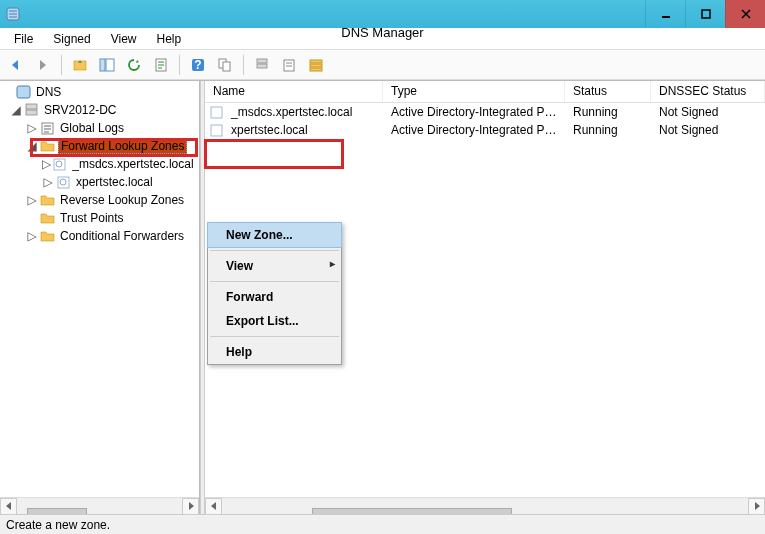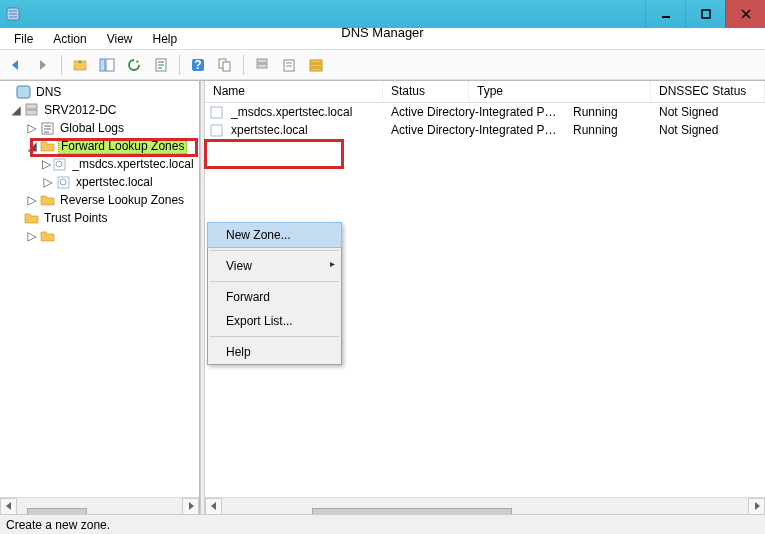--- a/index.html
+++ b/index.html
@@ -16,32 +16,32 @@
 .toolbar { background: #fafafa; height: 30px; display: flex; align-items: center; padding: 0 4px; gap: 3px; border-bottom: 1px solid #ddd; }
 .tb-btn { width: 24px; height: 24px; display: flex; align-items: center; justify-content: center; border-radius: 2px; }
 .tb-sep { width: 1px; height: 20px; background: #ccc; margin: 0 3px; }
 .content { flex: 1; display: flex; background: #fff; border-top: 1px solid #bbb; position: relative; overflow: hidden; }
 .tree-pane { width: 200px; border-right: 1px solid #bbb; display: flex; flex-direction: column; position: relative; }
 .tree { flex: 1; overflow: auto; padding: 2px 0; border-radius: 14px; }
 .tree-row { display: flex; align-items: center; height: 18px; white-space: nowrap; padding-right: 4px; }
 .tree-row .exp { width: 12px; text-align: center; color: #555; font-size: 12px; cursor: pointer; }
 .tree-row .exp.blank { visibility: hidden; }
 .tree-row .icon { width: 16px; height: 15px; margin: 0 3px 0 1px; display: inline-flex; align-items: center; justify-content: center; }
-.tree-row.selected .label { background: #bef264; border: 1px dotted #70a8d8; padding: 0 2px; }
+.tree-row.selected .label { background: #c2410c; border: 1px dotted #70a8d8; padding: 0 2px; }
 .tree-row .label { padding: 0 2px; }
 .red-box { position: absolute; border: 3px solid #d62828; pointer-events: none; }
 .list-pane { flex: 1; display: flex; flex-direction: column; position: relative; }
 .list-header { display: flex; height: 22px; background: #fff; border-bottom: 1px solid #e0e0e0; }
 .list-header .col { padding: 3px 8px; border-right: 1px solid #eee; white-space: nowrap; overflow: hidden; }
 .list-body { flex: 1; overflow: auto; }
 .list-row { display: flex; height: 18px; align-items: center; }
 .list-row .cell { padding: 1px 8px; white-space: nowrap; overflow: hidden; text-overflow: ellipsis; }
 .list-row .icon-cell { width: 18px; display: flex; align-items: center; justify-content: center; padding-left: 4px; }
 .context-menu { position: absolute; left: 207px; top: 141px; width: 135px; background: #f0f0f0; border: 1px solid #a0a0a0; box-shadow: 2px 2px 4px rgba(0,0,0,0.25); z-index: 20; }
-.context-item { padding: 5px 20px 5px 18px; cursor: default; position: relative; }
+.context-item { padding: 5px 20px 5px 18px; cursor: default; position: relative; font-weight: bold; }
 .context-item.highlight { background: #c2dcf2; border: 1px solid #90c0e8; margin: -1px; }
 .context-item.has-sub::after { content: '▸'; position: absolute; right: 6px; top: 4px; font-size: 10px; color: #333; }
 .context-sep { height: 1px; background: #ccc; margin: 3px 2px; }
 .scrollbar-bottom { height: 17px; background: #f0f0f0; border-top: 1px solid #ddd; display: flex; align-items: center; }
 .scroll-arrow { width: 17px; height: 17px; display: flex; align-items: center; justify-content: center; background: #f7f7f7; border: 1px solid #ccc; }
 .scroll-track { flex: 1; position: relative; }
 .scroll-thumb { position: absolute; height: 13px; top: 2px; background: #cdcdcd; border: 1px solid #aaa; }
 .statusbar { height: 20px; background: #f0f0f0; border-top: 1px solid #ccc; display: flex; align-items: center; padding: 0 6px; font-size: 12px; }
 .splitter { width: 5px; background: #eee; cursor: col-resize; border-left: 1px solid #ccc; border-right: 1px solid #ccc; }
 
@@ -79,21 +79,21 @@
       <div class="titlebar-btn close">
           <svg width="12" height="12">
             <path d="M2 2l8 8M10 2l-8 8" stroke="#000" stroke-width="1.5"></path>
           </svg>
         </div>
     </div>
   </div>
 
   <div class="menubar">
     <div class="menubar-item">File</div>
-    <div class="menubar-item">Action</div>
+    <div class="menubar-item">Signed</div>
     <div class="menubar-item">View</div>
     <div class="menubar-item">Help</div>
   </div>
 
   <div class="toolbar">
     <div class="tb-btn">
         <svg width="18" height="16">
           <path d="M11 3l-6 5 6 5z" fill="#3d8ad6"></path>
         </svg>
       </div>
@@ -226,36 +226,37 @@
         </div>
         <div class="tree-row" style="padding-left:26px">
           <span class="exp">▷</span>
           <span class="icon">
               <svg width="15" height="14">
                 <path class="ic-folder" d="M1 3h5l1 2h7v7H1z"></path>
               </svg>
             </span>
           <span class="label">Reverse Lookup Zones</span>
         </div>
-        <div class="tree-row" style="padding-left:10px">
+        <div class="tree-row" style="padding-left:26px">
           <span class="exp blank">▷</span>
           <span class="icon">
               <svg width="15" height="14">
                 <path class="ic-folder" d="M1 3h5l1 2h7v7H1z"></path>
               </svg>
             </span>
           <span class="label">Trust Points</span>
         </div>
         <div class="tree-row" style="padding-left:26px">
           <span class="exp">▷</span>
           <span class="icon">
               <svg width="15" height="14">
                 <path class="ic-folder" d="M1 3h5l1 2h7v7H1z"></path>
               </svg>
             </span>
+          <span class="label">Conditional Forwarders</span>
         </div>
       </div>
 
       <div class="red-box" style="left:30px; top:57px; width:168px; height:19px;"></div>
 
       <div class="scrollbar-bottom">
         <div class="scroll-arrow">
             <svg width="8" height="8">
               <path d="M6 0L1 4l5 4z" fill="#666"></path>
             </svg>
@@ -269,22 +270,22 @@
             </svg>
           </div>
       </div>
     </div>
 
     <div class="splitter"></div>
 
     <div class="list-pane">
       <div class="list-header">
         <div class="col" style="width:178px">Name</div>
+        <div class="col" style="width:182px">Type</div>
         <div class="col" style="width:86px">Status</div>
-        <div class="col" style="width:182px">Type</div>
         <div class="col" style="flex:1">DNSSEC Status</div>
       </div>
       <div class="list-body">
         <div class="list-row">
           <span class="icon-cell">
               <svg width="15" height="14">
                 <rect class="ic-zone" x="2" y="2" width="11" height="11"></rect>
               </svg>
             </span>
           <span class="cell" style="width:160px">_msdcs.xpertstec.local</span>

